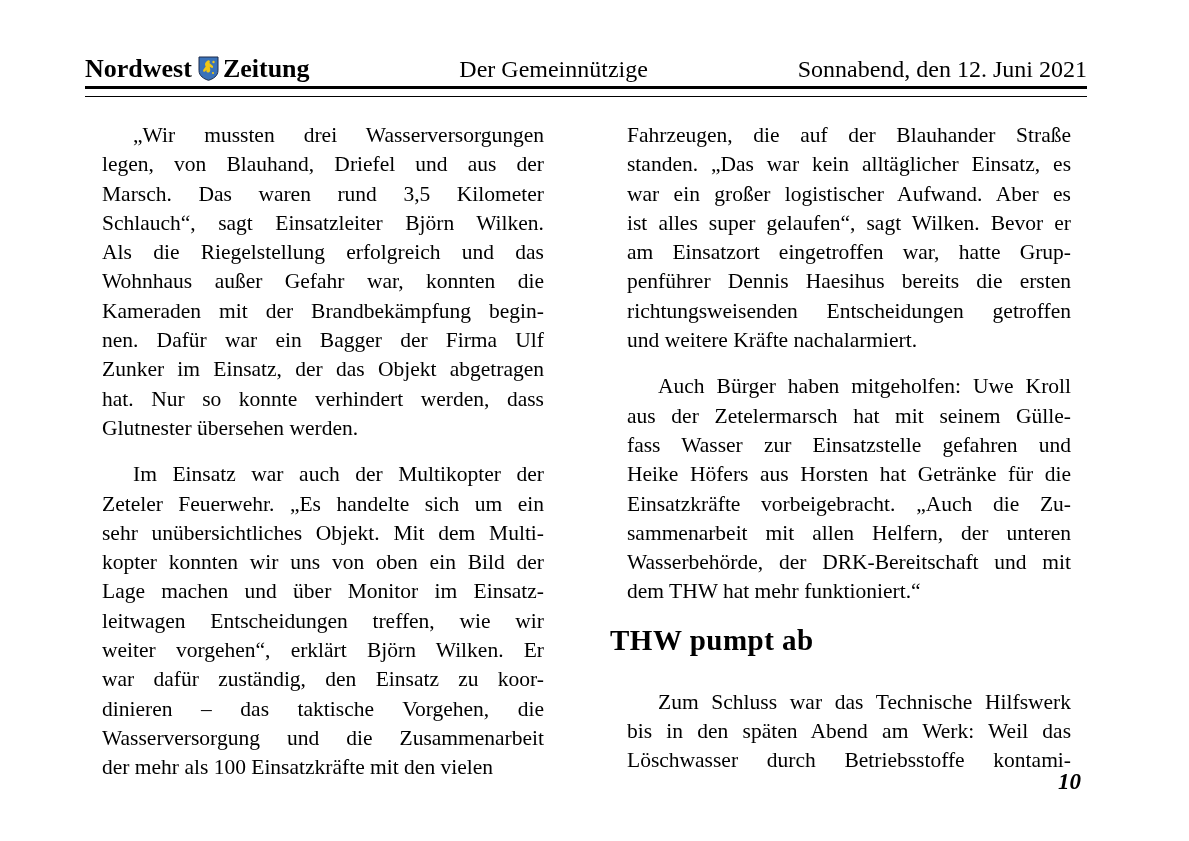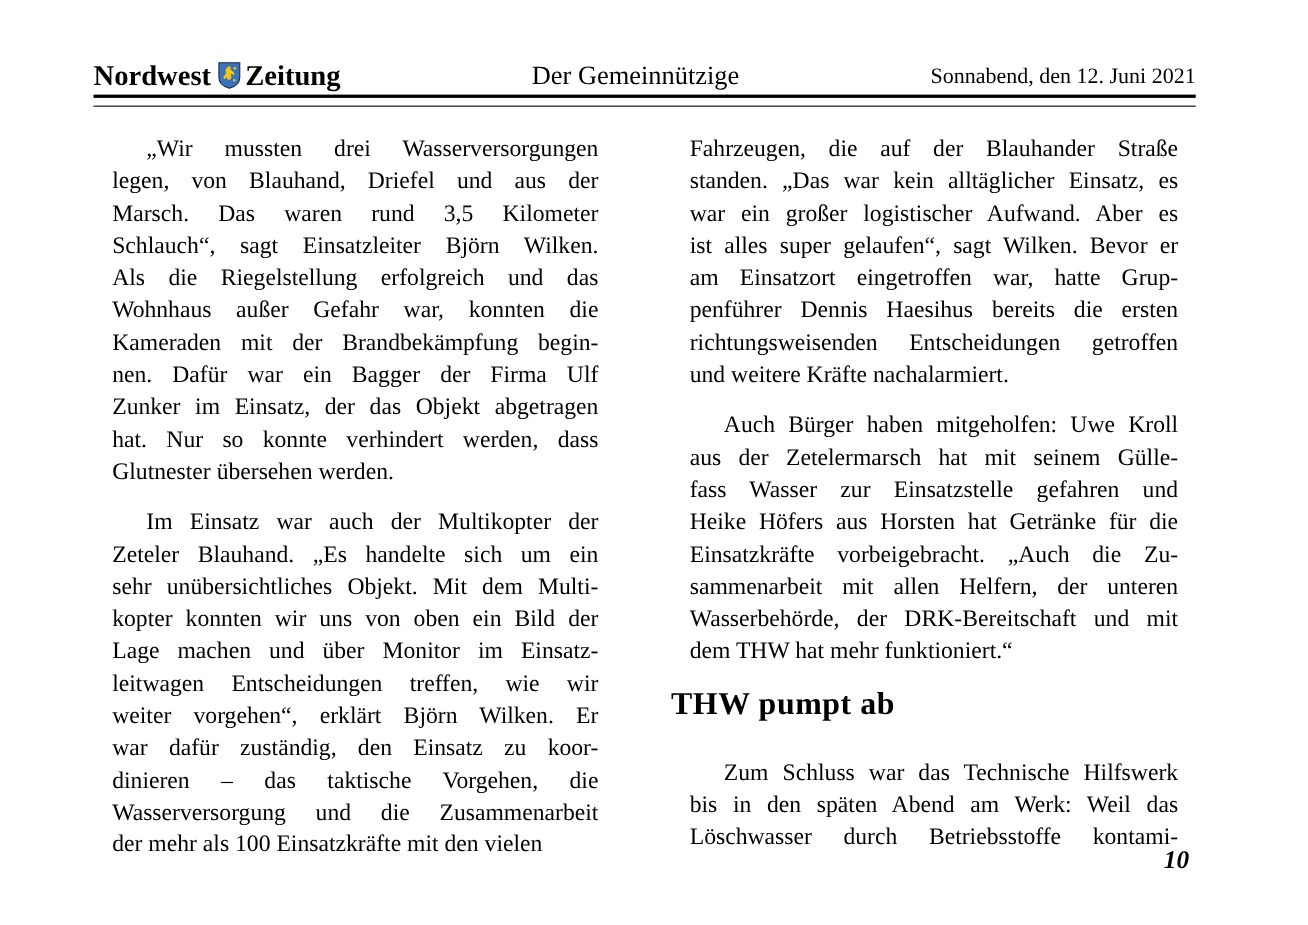--- a/index.html
+++ b/index.html
@@ -31,21 +31,21 @@
     white-space: nowrap;
   }
   .crest { display: inline-block; width: 21px; height: 25px; margin: 0 1px 2px 3px; }
   .crest svg { display: block; width: 21px; height: 25px; }
   .center-title {
     font-size: 24px;
     line-height: 30px;
     white-space: nowrap;
   }
   .date-title {
-    font-size: 20px;
+    font-size: 24px;
     line-height: 30px;
     white-space: nowrap;
   }
   .header-rule {
     position: absolute;
     left: 85px; top: 86px; width: 1002px; height: 7px;
     border-top: 3px solid #000;
     border-bottom: 1.5px solid #000;
   }
   .col {
@@ -116,21 +116,21 @@
         <div class="line">Als die Riegelstellung erfolgreich und das</div>
         <div class="line">Wohnhaus außer Gefahr war, konnten die</div>
         <div class="line">Kameraden mit der Brandbekämpfung begin-</div>
         <div class="line">nen. Dafür war ein Bagger der Firma Ulf</div>
         <div class="line">Zunker im Einsatz, der das Objekt abgetragen</div>
         <div class="line">hat. Nur so konnte verhindert werden, dass</div>
         <div class="line last">Glutnester übersehen werden.</div>
       </div>
       <div class="para indent">
         <div class="line">Im Einsatz war auch der Multikopter der</div>
-        <div class="line">Zeteler Blauhand. „Es handelte sich um ein</div>
+        <div class="line">Zeteler Feuerwehr. „Es handelte sich um ein</div>
         <div class="line">sehr unübersichtliches Objekt. Mit dem Multi-</div>
         <div class="line">kopter konnten wir uns von oben ein Bild der</div>
         <div class="line">Lage machen und über Monitor im Einsatz-</div>
         <div class="line">leitwagen Entscheidungen treffen, wie wir</div>
         <div class="line">weiter vorgehen“, erklärt Björn Wilken. Er</div>
         <div class="line">war dafür zuständig, den Einsatz zu koor-</div>
         <div class="line">dinieren – das taktische Vorgehen, die</div>
         <div class="line">Wasserversorgung und die Zusammenarbeit</div>
         <div class="line last">der mehr als 100 Einsatzkräfte mit den vielen</div>
       </div>

